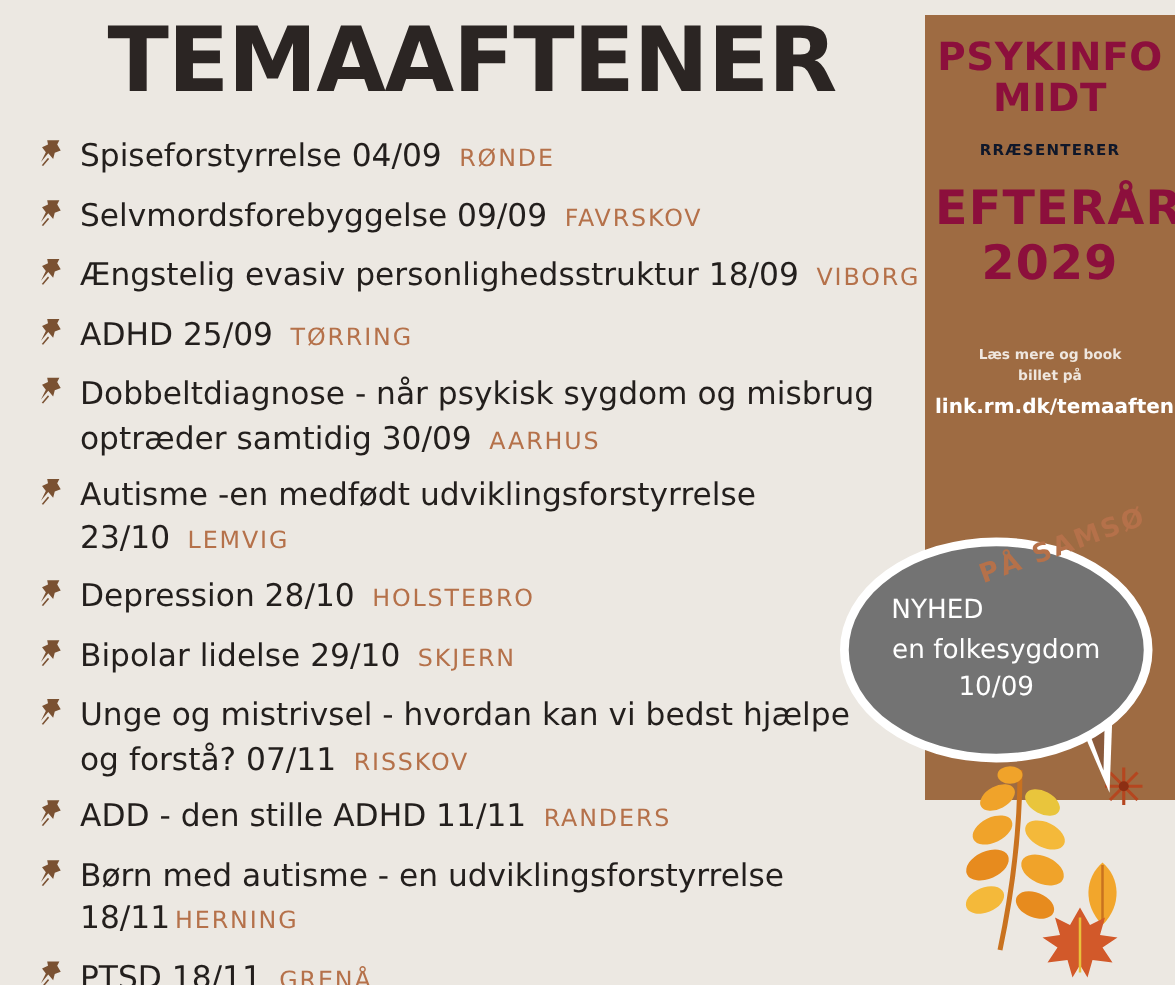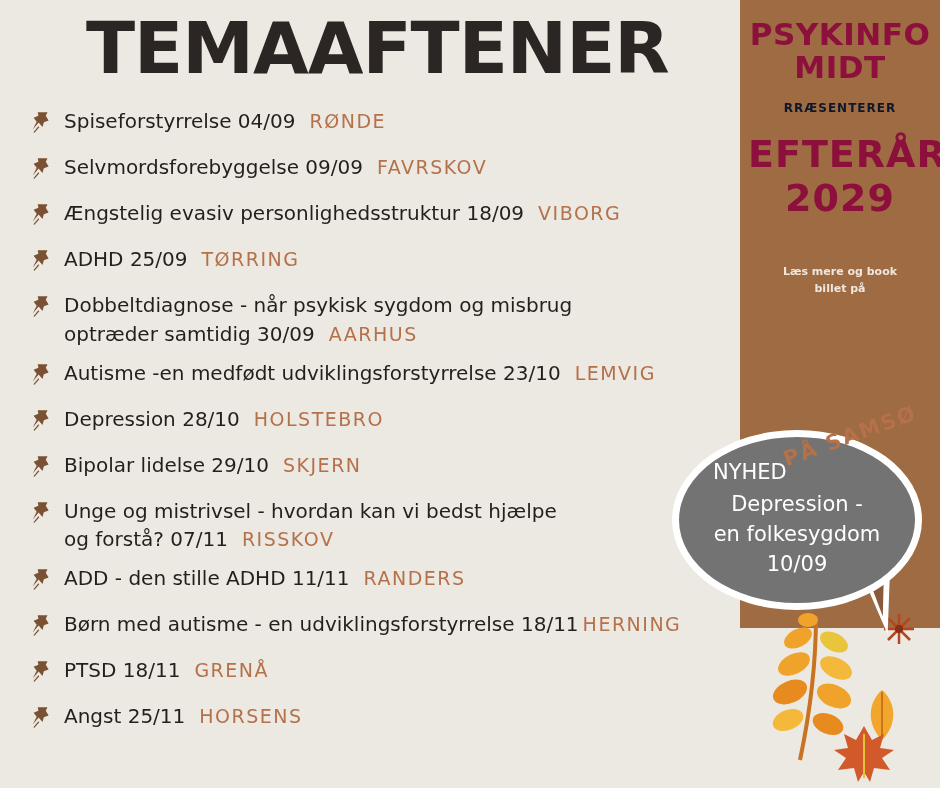--- a/index.html
+++ b/index.html
@@ -11,21 +11,21 @@
   }
   #poster {
     position: relative;
     width: 940px; height: 788px;
     background: #ece8e2;
     overflow: hidden;
   }
   
   #right-panel {
     position: absolute;
-    top: 0; right: 0;
+    top: 12px; right: 0;
     width: 200px; height: 628px;
     background: #9e6b42;
   }
   #right-inner {
     position: absolute;
     top: 0; left: 0; right: 0;
     padding: 18px 8px 0 8px;
     text-align: center;
   }
   .brand-line {
@@ -92,21 +92,21 @@
     min-height: 32px;
   }
   .event-row.two-line { margin-bottom: 12px; }
   .pin-icon {
     position: absolute;
     left: 6px; top: 2px;
     width: 26px; height: 26px;
   }
   .event-text {
     font-family: "DejaVu Sans", sans-serif;
-    font-size: 20px;
+    font-size: 25px;
     color: #231f1d;
     line-height: 1.34;
     display: inline;
   }
   .event-city {
     font-family: "DejaVu Sans", sans-serif;
     font-size: 19px;
     font-weight: normal;
     color: #b5714a;
     letter-spacing: 1.5px;
@@ -194,20 +194,21 @@
 
   <div id="right-panel">
     <div id="right-inner">
       <div class="brand-line">PSYKINFO</div>
       <div class="brand-line">MIDT</div>
       <div class="presents">RRÆSENTERER</div>
       <div class="season">EFTERÅR</div>
       <div class="season" style="margin-top:0">2029</div>
       <div class="book-text">Læs mere og book</div>
       <div class="book-text" style="margin-top:0">billet på</div>
+      <div class="book-link">link.rm.dk/temaaften</div>
     </div>
   </div>
 
   <div id="headline">TEMAAFTENER</div>
 
   <div id="event-list">
 
     <div class="event-row">
       <svg class="pin-icon" viewBox="0 0 24 24">
           <g fill="#7a5132">
@@ -387,20 +388,19 @@
       </g>
       <circle cx="17" cy="17" r="4" fill="#8c2f13"></circle>
     </svg>
   </div>
 
   <div id="bubble-tail"></div>
   <div id="bubble-tail-inner"></div>
   <div id="bubble">
     <div id="bubble-content">
       <div class="nyhed">NYHED</div>
-      <div class="bubble-line">Depression -</div>
       <div class="bubble-line">en folkesygdom</div>
       <div class="bubble-line">10/09</div>
     </div>
   </div>
   <div id="samso">PÅ SAMSØ</div>
 
 </div>
 
 </body></html>

